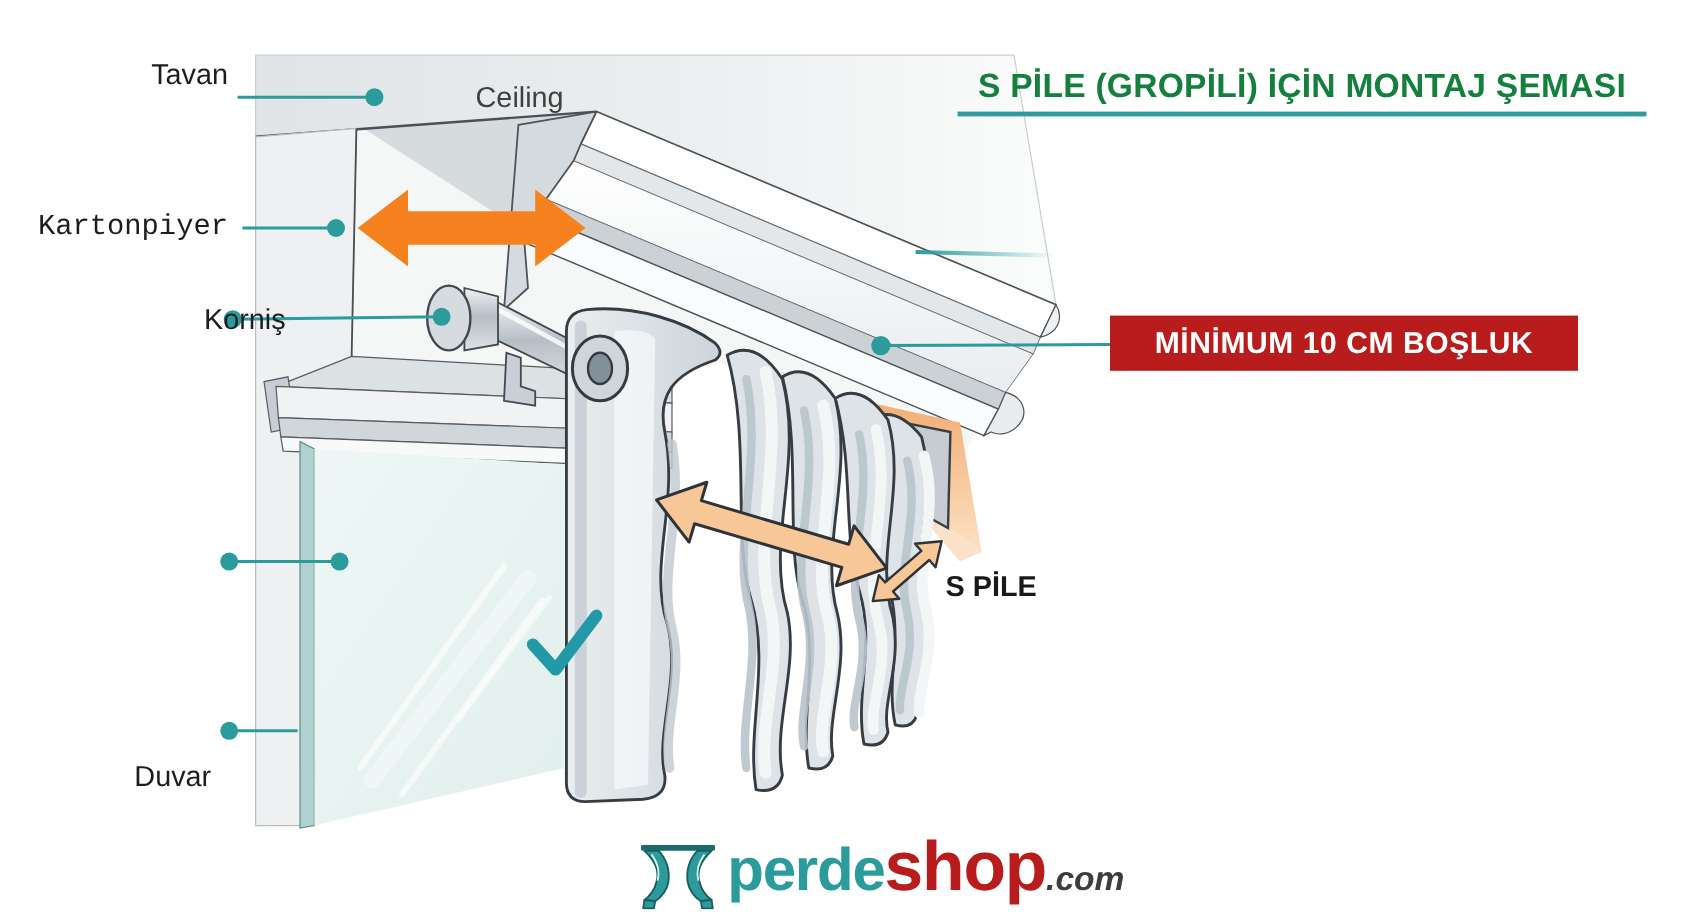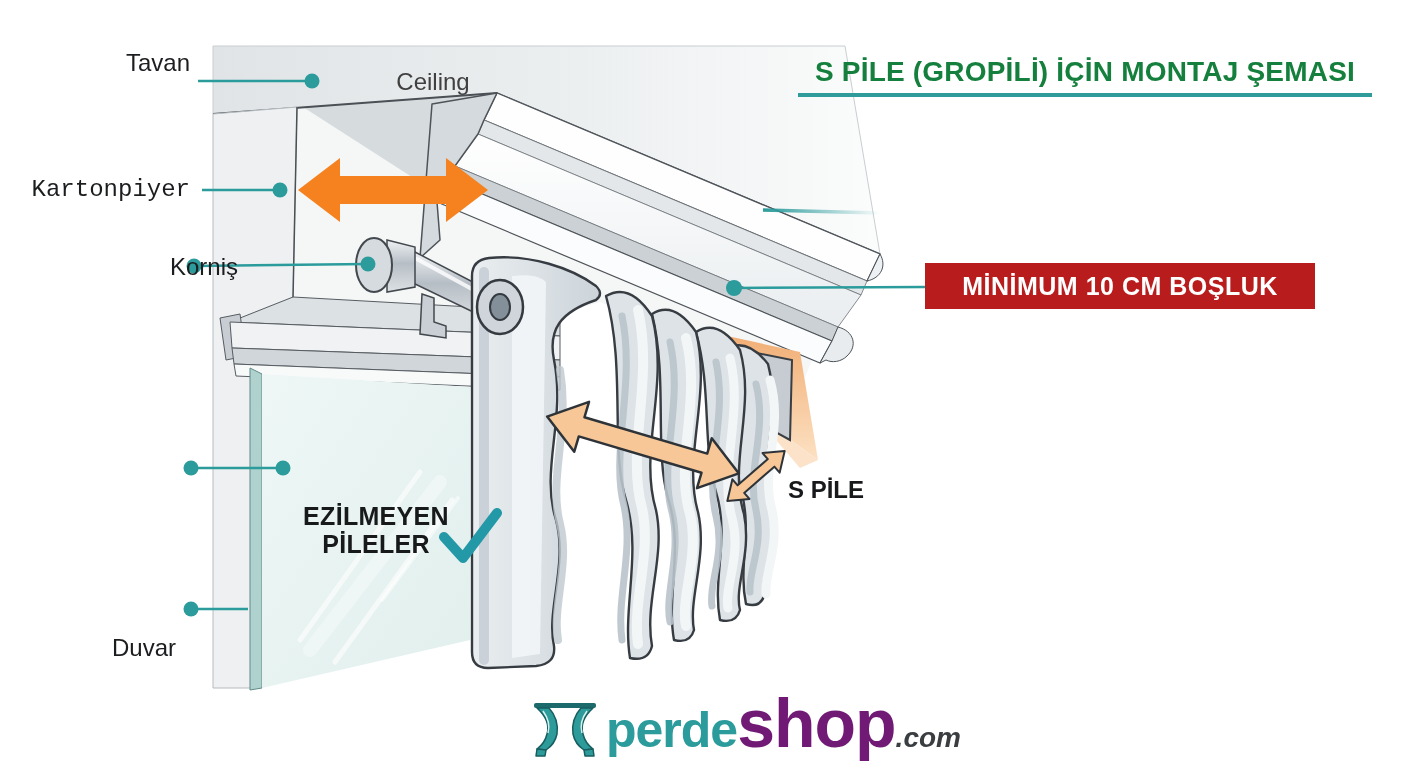--- a/index.html
+++ b/index.html
@@ -13,25 +13,25 @@
          font-size:28px;font-weight:800;letter-spacing:.2px;color:#15803d;white-space:nowrap;}
   #title-underline{position:absolute;left:798px;top:93px;width:574px;height:4px;background:#2F9B9B;}
   #badge{position:absolute;left:925px;top:263px;width:390px;height:46px;background:#b91c1c;
          display:flex;align-items:center;justify-content:center;color:#ffffff;
          font-size:25px;font-weight:800;letter-spacing:.5px;white-space:nowrap;}
   #paragraph{position:absolute;left:925px;top:330px;width:450px;font-size:25px;line-height:30px;color:#17191b;}
   #paragraph b{font-weight:700;}
   #ezilmeyen{position:absolute;left:266px;top:502px;width:220px;text-align:center;
              font-size:25px;font-weight:800;line-height:28px;letter-spacing:.3px;color:#17191b;}
   #spile-label{position:absolute;left:788px;top:463px;font-size:24px;font-weight:800;line-height:30px;color:#17191b;white-space:nowrap;margin-top:12px;}
-  #logo{position:absolute;left:534px;top:696px;display:flex;align-items:center;}
+  #logo{position:absolute;left:534px;top:696px;display:flex;align-items:flex-end;}
   #logo-text{display:flex;align-items:baseline;margin-left:10px;margin-top:2px;
              font-weight:700;letter-spacing:-1px;line-height:50px;}
   #logo-perde{font-size:50px;color:#2B9B9C;}
-  #logo-shop{font-size:68px;color:#701a75;}
+  #logo-shop{font-size:58px;color:#b91c1c;}
   #logo-com{font-size:28px;color:#3A3E41;letter-spacing:0;font-style:italic;}
 </style>
 </head>
 <body>
 
 <div id="stage">
 
   <svg id="scene" width="1408" height="768" viewBox="0 0 1408 768">
     <defs>
       <linearGradient id="gCeil" x1="0" y1="0" x2="1" y2="0">
@@ -179,24 +179,20 @@
 
   <div class="lbl right" style="right:1218px;top:48px;">Tavan</div>
   <div class="lbl right" style="right:1218px;top:175px;font-family:Liberation Mono, monospace;">Kartonpiyer</div>
   <div class="lbl right" style="right:1170px;top:252px;">Korniş</div>
   <div class="lbl right" style="right:1232px;top:594px;margin-top:39px;">Duvar</div>
   <div id="ceiling-label">Ceiling</div>
 
   <div id="badge">MİNİMUM 10 CM BOŞLUK</div>
 
 
-  <div id="ezilmeyen">
-    <div>EZİLMEYEN</div>
-    <div>PİLELER</div>
-  </div>
 
   <div id="spile-label">
     <div>S PİLE</div>
   </div>
 
   <div id="logo">
     <svg width="62" height="54" viewBox="0 0 62 54">
       <rect x="0" y="0" width="62" height="5" rx="2" fill="#1C6A6C"></rect>
       <g fill="#2E9B9B" stroke="#175E60" stroke-width="1.5" stroke-linejoin="round">
         <path d="M3,5 Q17,18 13,31 Q11,40 3,46 L12,47 Q21,41 23,31 Q25,16 15,5 Z"></path>

